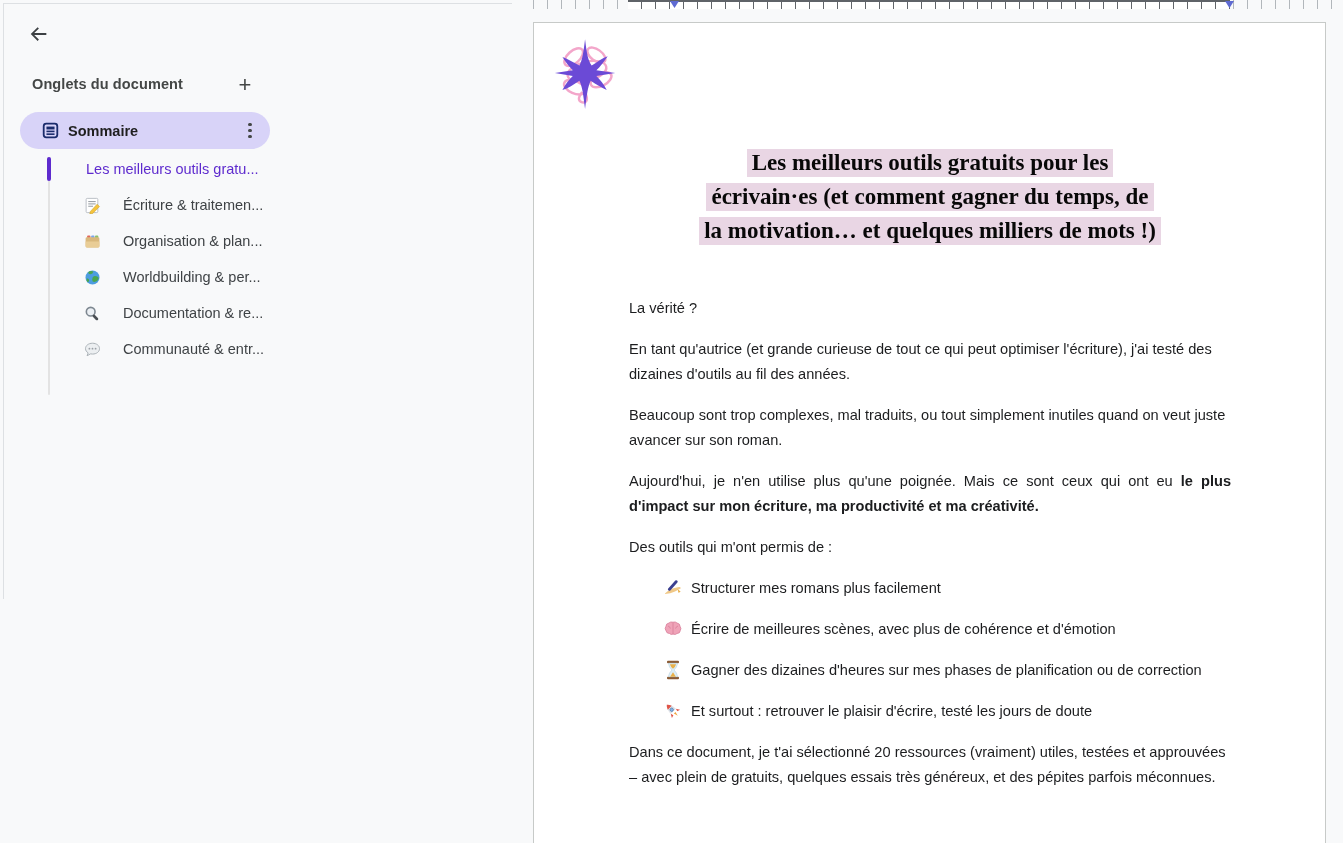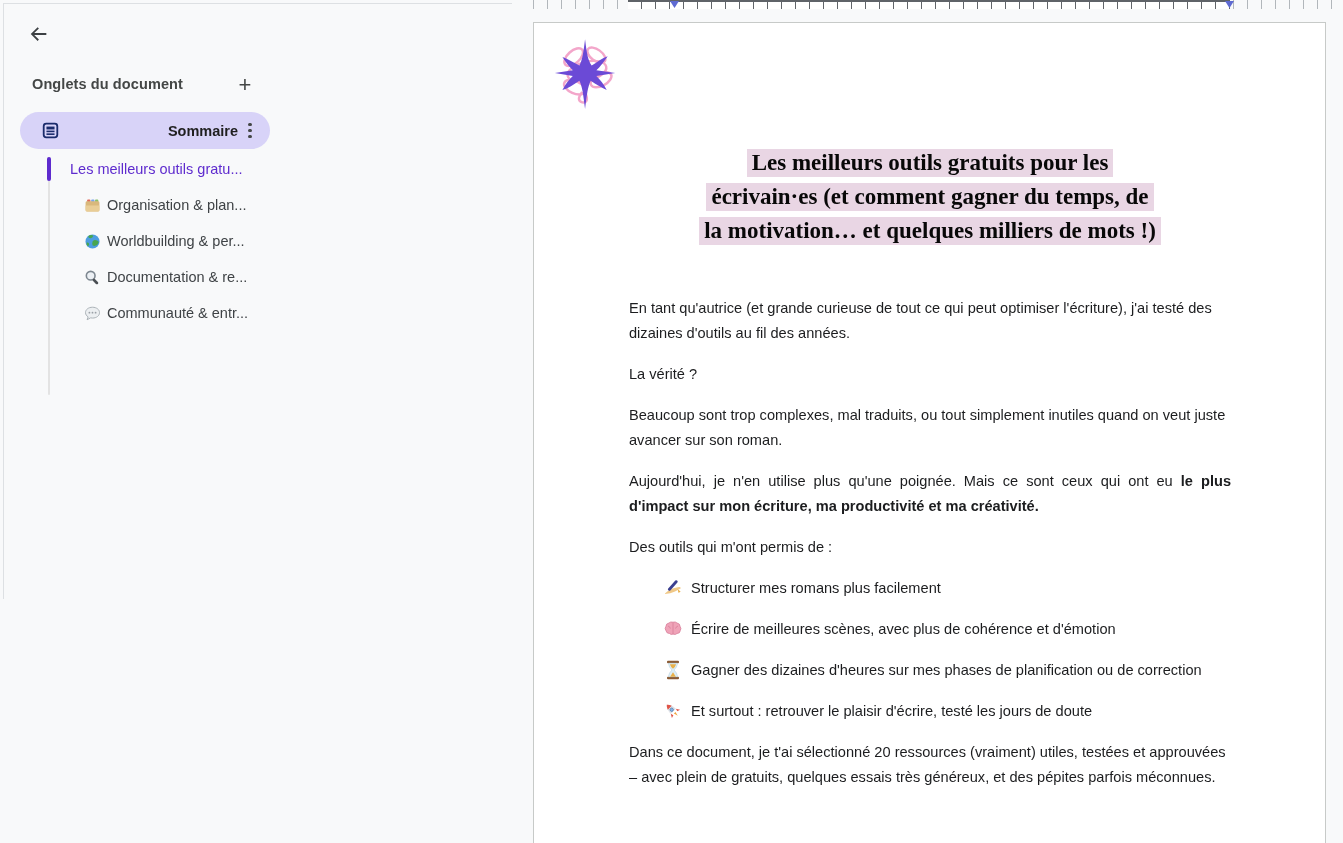--- a/index.html
+++ b/index.html
@@ -32,35 +32,35 @@
   .sidebar{position:absolute;left:0;top:0;width:520px;height:599px;}
   .sidebar-frame{position:absolute;left:3px;top:3px;right:8px;bottom:0;
     border-left:1px solid #dde0e3;border-top:1px solid #dde0e3;}
   .back-btn{position:absolute;left:26px;top:21px;width:26px;height:26px;cursor:pointer;
     display:flex;align-items:center;justify-content:center;background:none;border:none;padding:0;}
   .sidebar-header{position:absolute;left:32px;top:76px;width:220px;height:20px;
     font-size:14.5px;font-weight:700;color:#444746;letter-spacing:.1px;}
   .add-btn{position:absolute;left:230px;top:70px;width:30px;height:30px;border:none;background:none;
     font-size:22px;font-weight:400;color:#444746;cursor:pointer;line-height:30px;text-align:center;padding:0;}
   .active-pill{position:absolute;left:20px;top:112px;width:250px;height:37px;border-radius:19px;
-    background:#d8d3f8;display:flex;align-items:center;cursor:pointer;text-align:right;}
+    background:#d8d3f8;display:flex;align-items:center;cursor:pointer;}
   .active-pill .tab-icon{width:17px;height:17px;margin-left:22px;display:inline-flex;}
   .active-pill .pill-label{margin-left:9px;font-size:14.5px;font-weight:700;color:#1f1f1f;flex:1;}
   .kebab{width:24px;height:24px;margin-right:8px;display:flex;flex-direction:column;
     align-items:center;justify-content:center;gap:2.5px;cursor:pointer;background:none;border:none;}
   .kebab i{width:3.2px;height:3.2px;border-radius:50%;background:#444746;display:block;}
   .outline{position:absolute;left:0;top:151px;width:320px;}
   .tree-line{position:absolute;left:48px;top:6px;width:2px;height:238px;background:#e3e3e3;border-radius:1px;}
   .outline-item{height:36px;display:flex;align-items:center;position:relative;cursor:pointer;}
   .outline-item.active{padding-left:70px;}
   .outline-item.active .outline-label{color:#5e2bce;}
   .active-bar{position:absolute;left:47px;top:6px;width:3.5px;height:24px;background:#5e2bce;border-radius:2px;}
   .outline-item.sub{padding-left:84px;}
   .outline-item .ico{width:17px;height:17px;display:inline-flex;margin-right:6px;flex:none;}
-  .outline-label{font-size:14.5px;color:#3f4346;white-space:nowrap;}
+  .outline-label{font-size:14.5px;color:#3f4346;white-space:nowrap;margin-left:16px;}
   
   .page{position:absolute;left:533px;top:22px;width:793px;height:830px;background:#ffffff;
     border:1px solid #c7cac8;box-sizing:border-box;}
   .logo{position:absolute;left:19px;top:13px;width:66px;height:78px;}
   .doc-title{position:absolute;left:95px;top:123px;width:602px;text-align:center;
     font-size:23px;font-weight:700;line-height:34px;color:#080808;}
   .title-line{margin:0;font-family:Liberation Serif, serif;}
   .title-line .hl{background:#e9d6e4;padding:1px 5px 2px 5px;}
   .doc-body{position:absolute;left:95px;top:273px;width:602px;
     font-size:14.6px;line-height:25px;color:#1c1d1f;}
@@ -116,20 +116,32 @@
 
   <div class="outline">
     <div class="tree-line"></div>
   <div class="outline-item active">
         <span class="active-bar"></span>
         <span class="outline-label">Les meilleurs outils gratu...</span>
       </div>
       <div class="outline-item sub">
         <span class="ico">
           <svg viewBox="0 0 16 16">
+            <rect x="2" y="1.3" width="11" height="13.4" rx="1" fill="#fff" stroke="#b9bec4" stroke-width="0.9"></rect>
+            <rect x="4" y="3.8" width="7" height="1" fill="#9aa0a6"></rect>
+            <rect x="4" y="6" width="7" height="1" fill="#9aa0a6"></rect>
+            <rect x="4" y="8.2" width="4.5" height="1" fill="#9aa0a6"></rect>
+            <path d="M6 13.6 L12.3 6.8 L14.6 9 L8.2 15.5 L5.4 16 Z" fill="#f5c33b" stroke="#c9a02e" stroke-width="0.5"></path>
+          </svg>
+        </span>
+        <span class="outline-label">Écriture &amp; traitemen...</span>
+      </div>
+      <div class="outline-item sub">
+        <span class="ico">
+          <svg viewBox="0 0 16 16">
             <rect x="3" y="2.3" width="3" height="3" rx="0.7" fill="#e06a5a"></rect>
             <rect x="6.8" y="2.3" width="3" height="3" rx="0.7" fill="#7ba6e8"></rect>
             <rect x="10.4" y="2.3" width="3" height="3" rx="0.7" fill="#8cc06a"></rect>
             <rect x="1.5" y="4" width="13" height="9.6" rx="1.3" fill="#d9b87c"></rect>
             <path d="M1.5 8 h13 v4.4 a1.3 1.3 0 0 1 -1.3 1.3 h-10.4 a1.3 1.3 0 0 1 -1.3 -1.3 Z" fill="#e9cd96"></path>
           </svg>
         </span>
         <span class="outline-label">Organisation &amp; plan...</span>
       </div>
       <div class="outline-item sub">
@@ -180,22 +192,22 @@
       <path fill="#6b4ad6" d="M34 2 C36 18 37 24 41 30 C47 26 52 22 58 20 C54 26 50 31 46 35 L66 38 L46 41 C50 45 54 50 57 56 C51 53 46 50 40 46 C37 52 36 60 34 76 C32 60 31 52 28 46 C22 50 16 54 10 56 C13 50 17 45 21 41 L2 38 L21 35 C17 31 13 26 10 21 C16 23 22 27 28 30 C31 24 32 18 34 2 Z"></path>
     </svg>
   </div>
 
   <div class="doc-title">
       <div class="title-line"><span class="hl">Les meilleurs outils gratuits pour les</span></div>
       <div class="title-line"><span class="hl">écrivain·es (et comment gagner du temps, de</span></div>
       <div class="title-line"><span class="hl">la motivation… et quelques milliers de mots !)</span></div>
     </div>
   <div class="doc-body">
+      <div class="para"><span class="ptext"><span>La vérité ?</span></span></div>
       <div class="para"><span class="ptext"><span>En tant qu'autrice (et grande curieuse de tout ce qui peut optimiser l'écriture), j'ai testé des dizaines d'outils au fil des années.</span></span></div>
-      <div class="para"><span class="ptext"><span>La vérité ?</span></span></div>
       <div class="para"><span class="ptext"><span>Beaucoup sont trop complexes, mal traduits, ou tout simplement inutiles quand on veut juste avancer sur son roman.</span></span></div>
       <div class="para justify"><span class="ptext"><span>Aujourd'hui, je n'en utilise plus qu'une poignée. Mais ce sont ceux qui ont eu </span><b>le plus d'impact sur mon écriture, ma productivité et ma créativité.</b></span></div>
       <div class="para"><span class="ptext"><span>Des outils qui m'ont permis de :</span></span></div>
       <div class="para bullet">
         <span class="emoji">
           <svg viewBox="0 0 20 20">
             <path d="M2 15.5 q4.5 -4.5 9.5 -5.5 l4.5 -1 q2.2 -0.2 1.6 1.6 l-5.6 3 q-4.5 2.4 -10 2.4 Z" fill="#f0c887"></path>
             <rect x="8.4" y="1" width="2.8" height="13" rx="1.2" transform="rotate(42 9.8 7.5)" fill="#3b3f8f"></rect>
             <path d="M14.6 11.2 l3 2.3 l-2 1.4 Z" fill="#e8b04a"></path>
           </svg>

